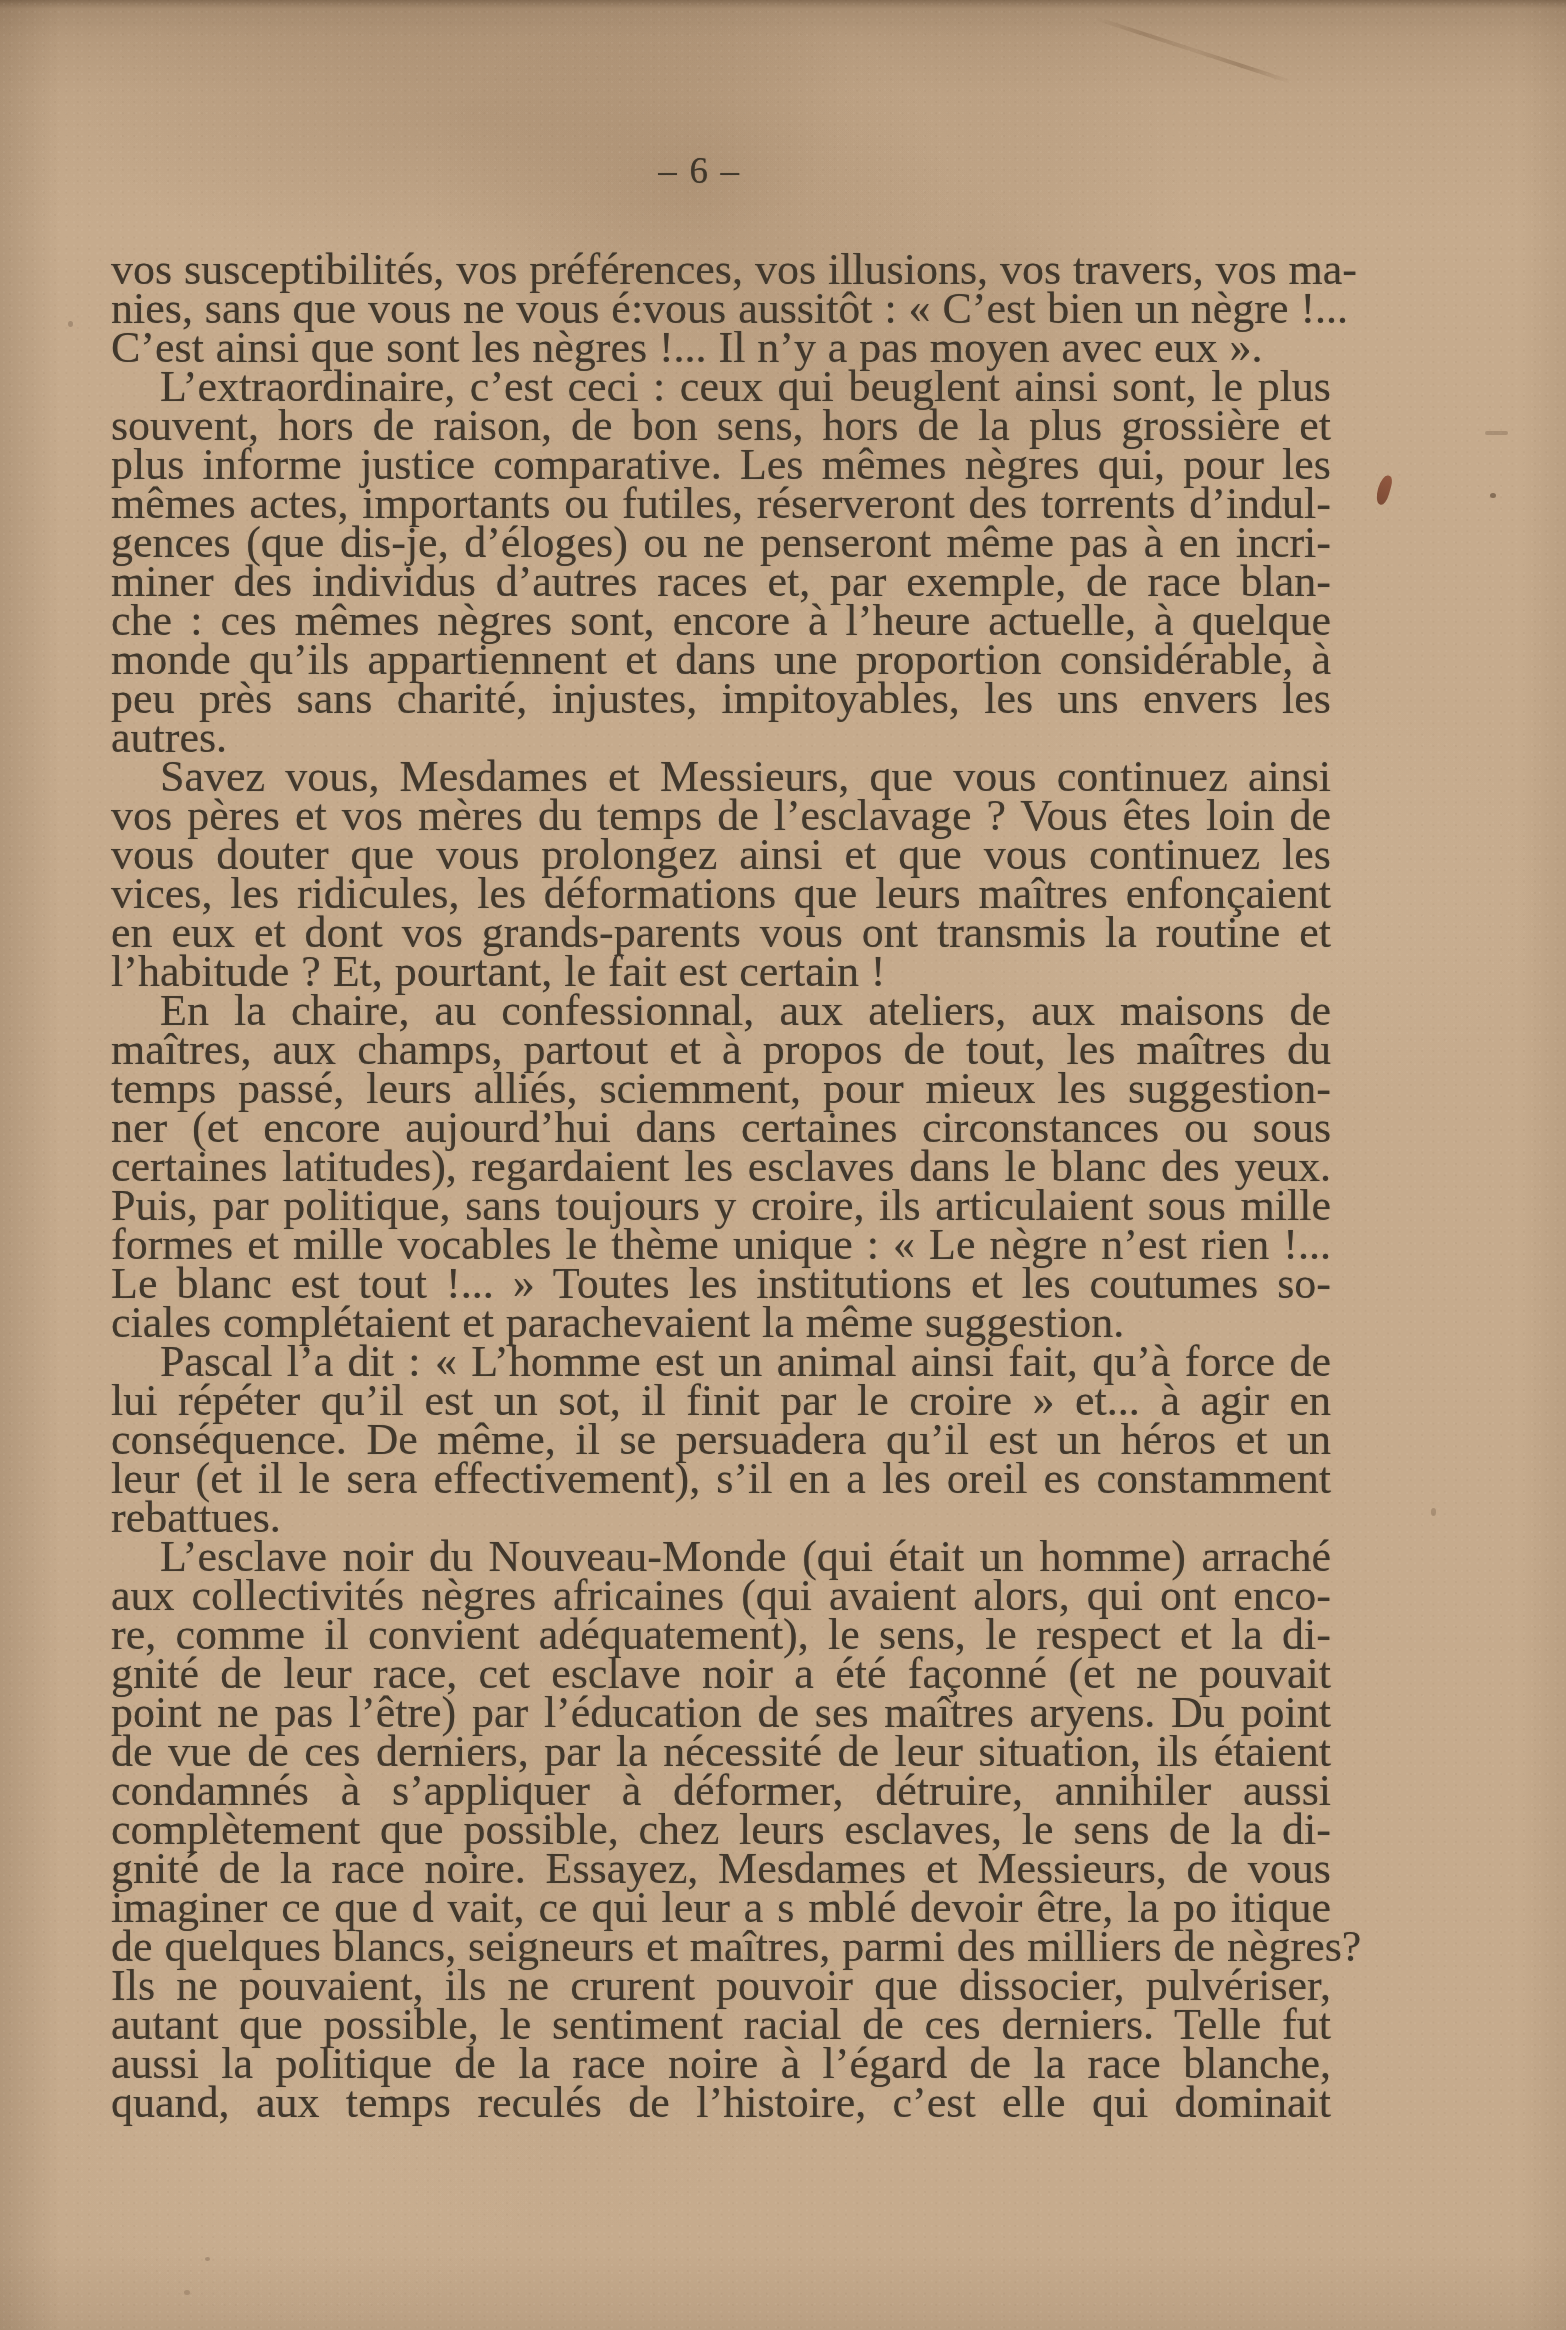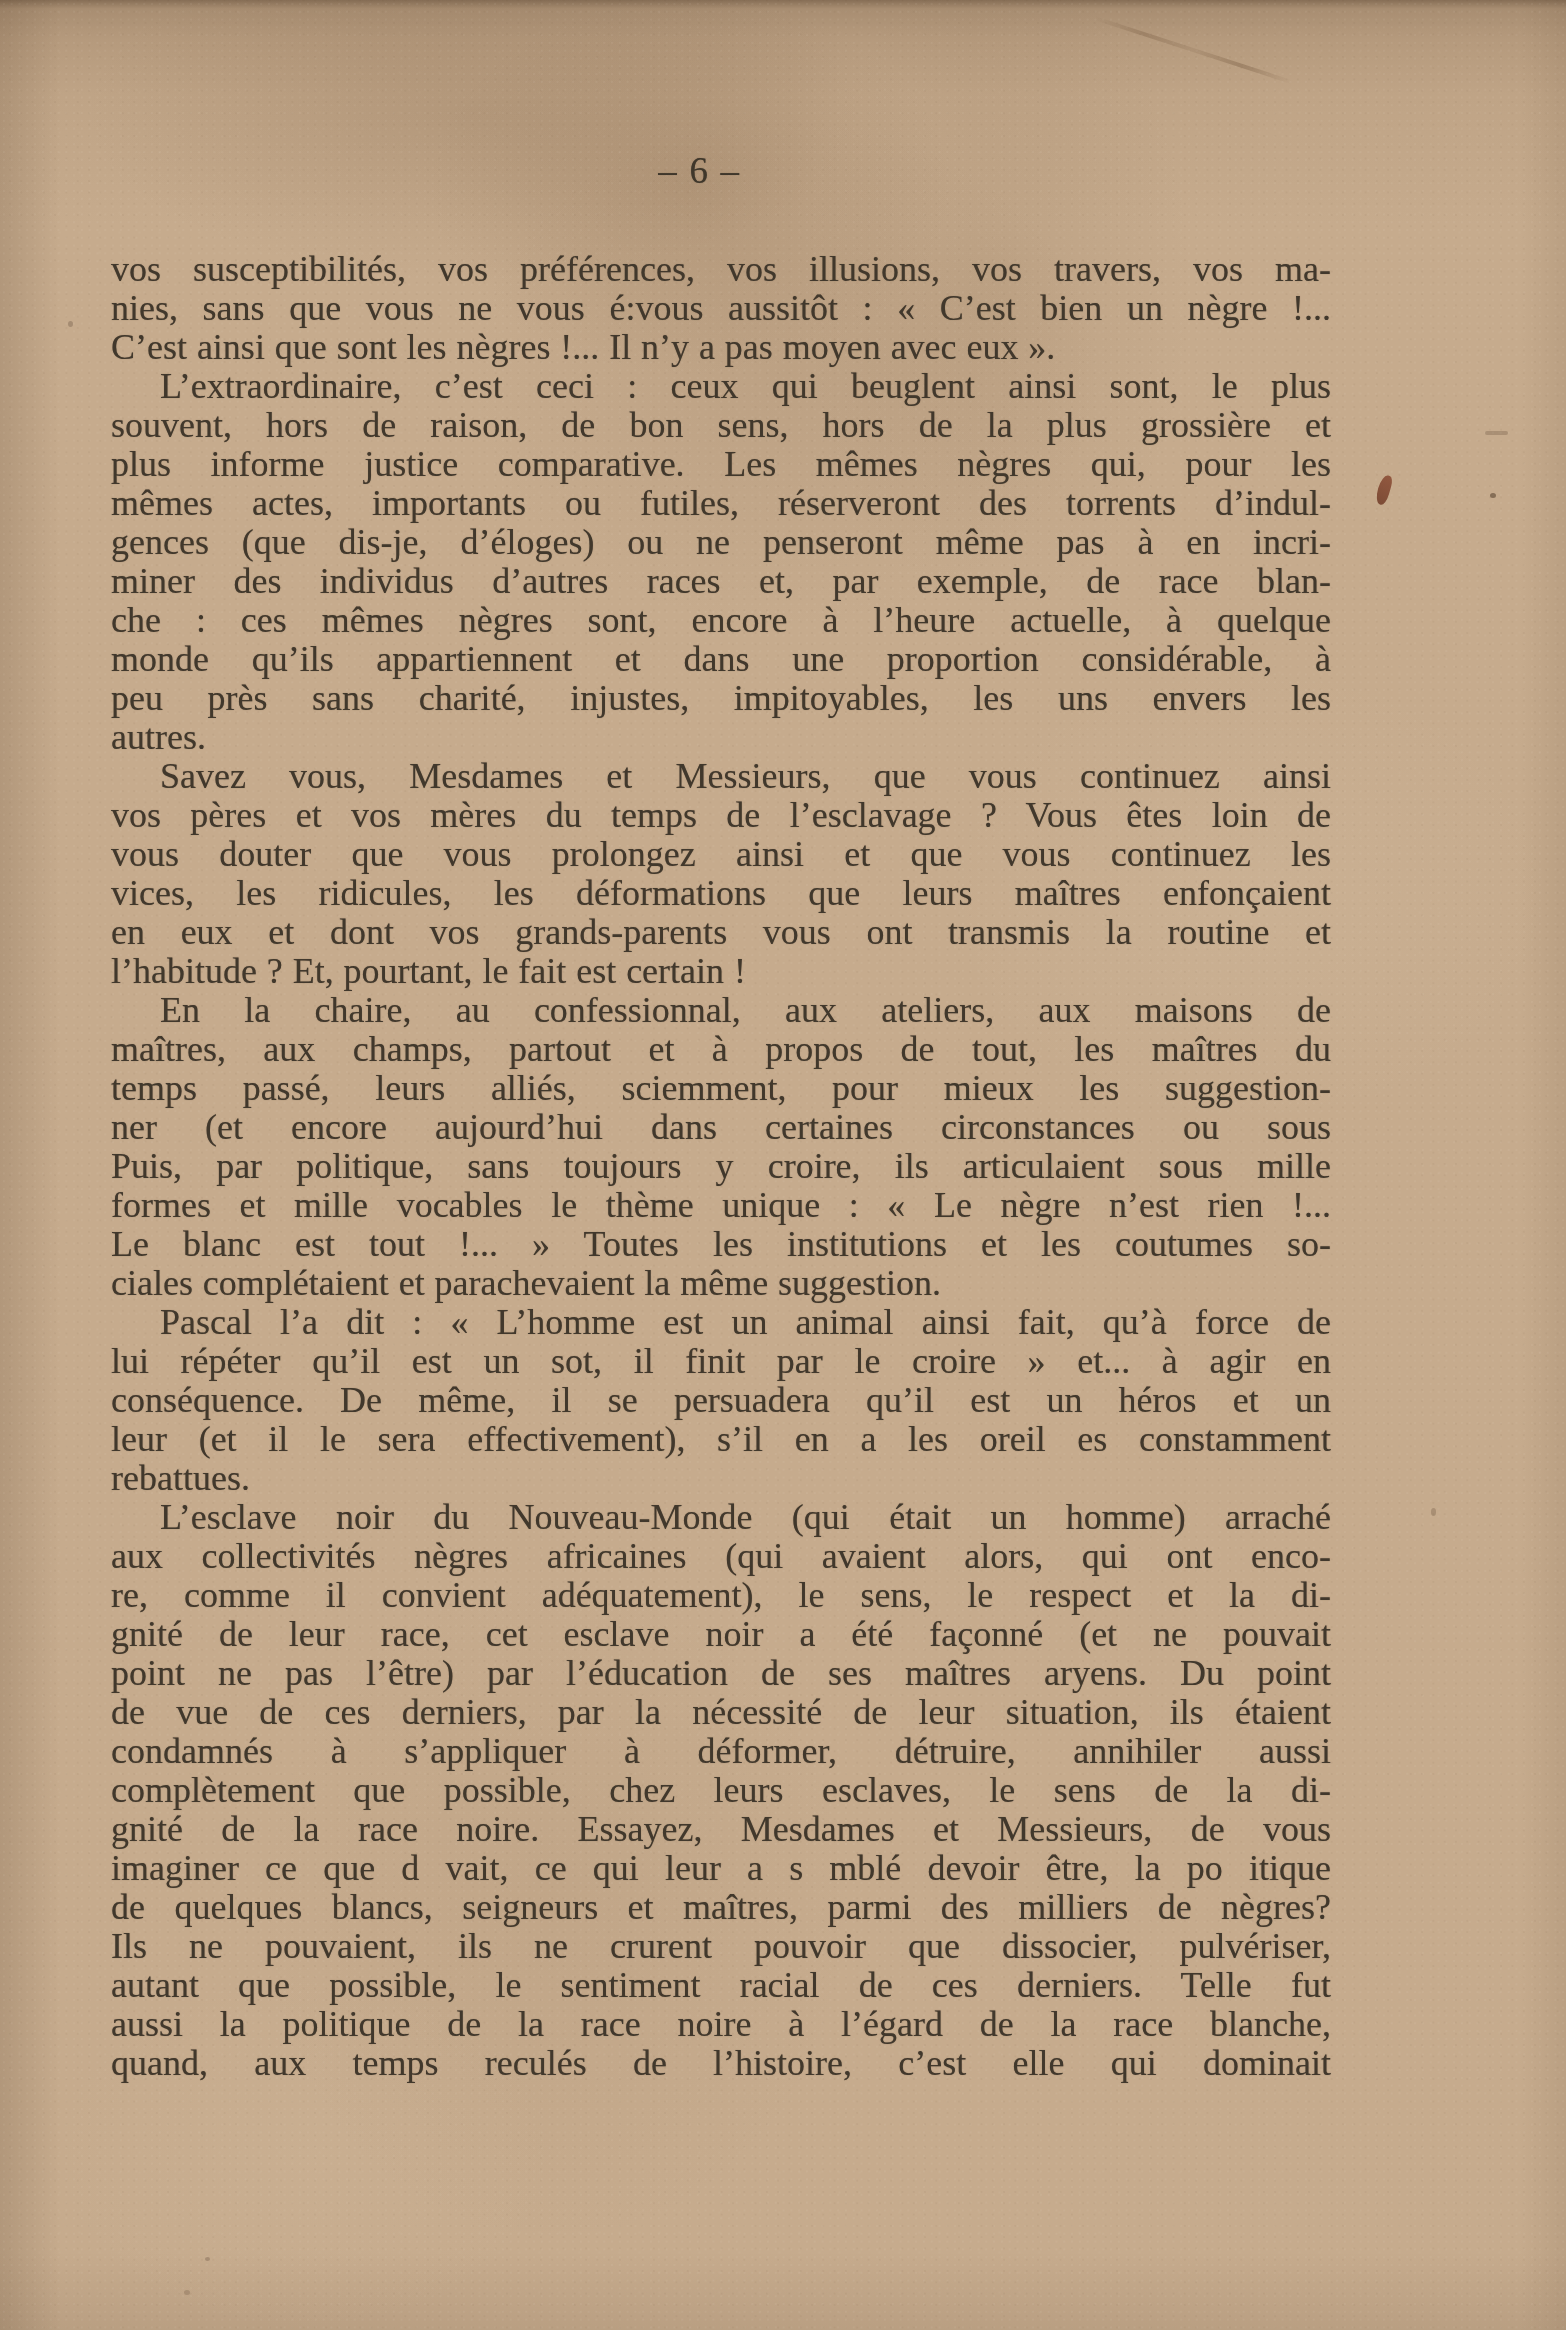--- a/index.html
+++ b/index.html
@@ -62,21 +62,21 @@
     position: absolute; left: 0; top: 149px; width: 1399px;
     text-align: center;
     font-size: 37px;
     letter-spacing: 1.7px;
     color: #3f372b;
     text-shadow: 0 0 0.9px rgba(63,55,43,.55);
   }
   .text-block {
     position: absolute; left: 111px; top: 250px; width: 1220px;
     color: #41382c;
-    font-size: 36px;
+    font-size: 44px;
     text-shadow: 0 0 0.9px rgba(65,52,38,.5);
     word-spacing: 0.9px;
   }
   .line {
     height: 39px; line-height: 39px;
     text-align: justify;
     text-align-last: justify;
     white-space: nowrap;
     overflow: visible;
   }
@@ -115,20 +115,21 @@
       <div class="line indent"><span>Savez vous, Mesdames et Messieurs, que vous continuez ainsi</span></div>
       <div class="line"><span>vos pères et vos mères du temps de l’esclavage ? Vous êtes loin de</span></div>
       <div class="line"><span>vous douter que vous prolongez ainsi et que vous continuez les</span></div>
       <div class="line"><span>vices, les ridicules, les déformations que leurs maîtres enfonçaient</span></div>
       <div class="line"><span>en eux et dont vos grands-parents vous ont transmis la routine et</span></div>
       <div class="line last"><span>l’habitude ? Et, pourtant, le fait est certain !</span></div>
       <div class="line indent"><span>En la chaire, au confessionnal, aux ateliers, aux maisons de</span></div>
       <div class="line"><span>maîtres, aux champs, partout et à propos de tout, les maîtres du</span></div>
       <div class="line"><span>temps passé, leurs alliés, sciemment, pour mieux les suggestion-</span></div>
       <div class="line"><span>ner (et encore aujourd’hui dans certaines circonstances ou sous</span></div>
+      <div class="line"><span>certaines latitudes), regardaient les esclaves dans le blanc des yeux.</span></div>
       <div class="line"><span>Puis, par politique, </span><span class="it">sans toujours y croire</span><span>, ils articulaient sous mille</span></div>
       <div class="line"><span>formes et mille vocables le thème unique : « </span><span class="it">Le nègre n’est rien !...</span></div>
       <div class="line"><span class="it">Le blanc est tout !...</span><span> » Toutes les institutions et les coutumes so-</span></div>
       <div class="line last"><span>ciales complétaient et parachevaient la même suggestion.</span></div>
       <div class="line indent"><span>Pascal l’a dit : « L’homme est un animal ainsi fait, qu’à force de</span></div>
       <div class="line"><span>lui répéter qu’il est un sot, il finit par le croire » et... à agir en</span></div>
       <div class="line"><span>conséquence. De même, il se persuadera qu’il est un héros et un</span></div>
       <div class="line"><span>leur </span><span class="it">(et il le sera effectivement)</span><span>, s’il en a les oreil es constamment</span></div>
       <div class="line last"><span>rebattues.</span></div>
       <div class="line indent"><span>L’esclave noir du Nouveau-Monde </span><span class="it">(qui était un homme)</span><span> arraché</span></div>

